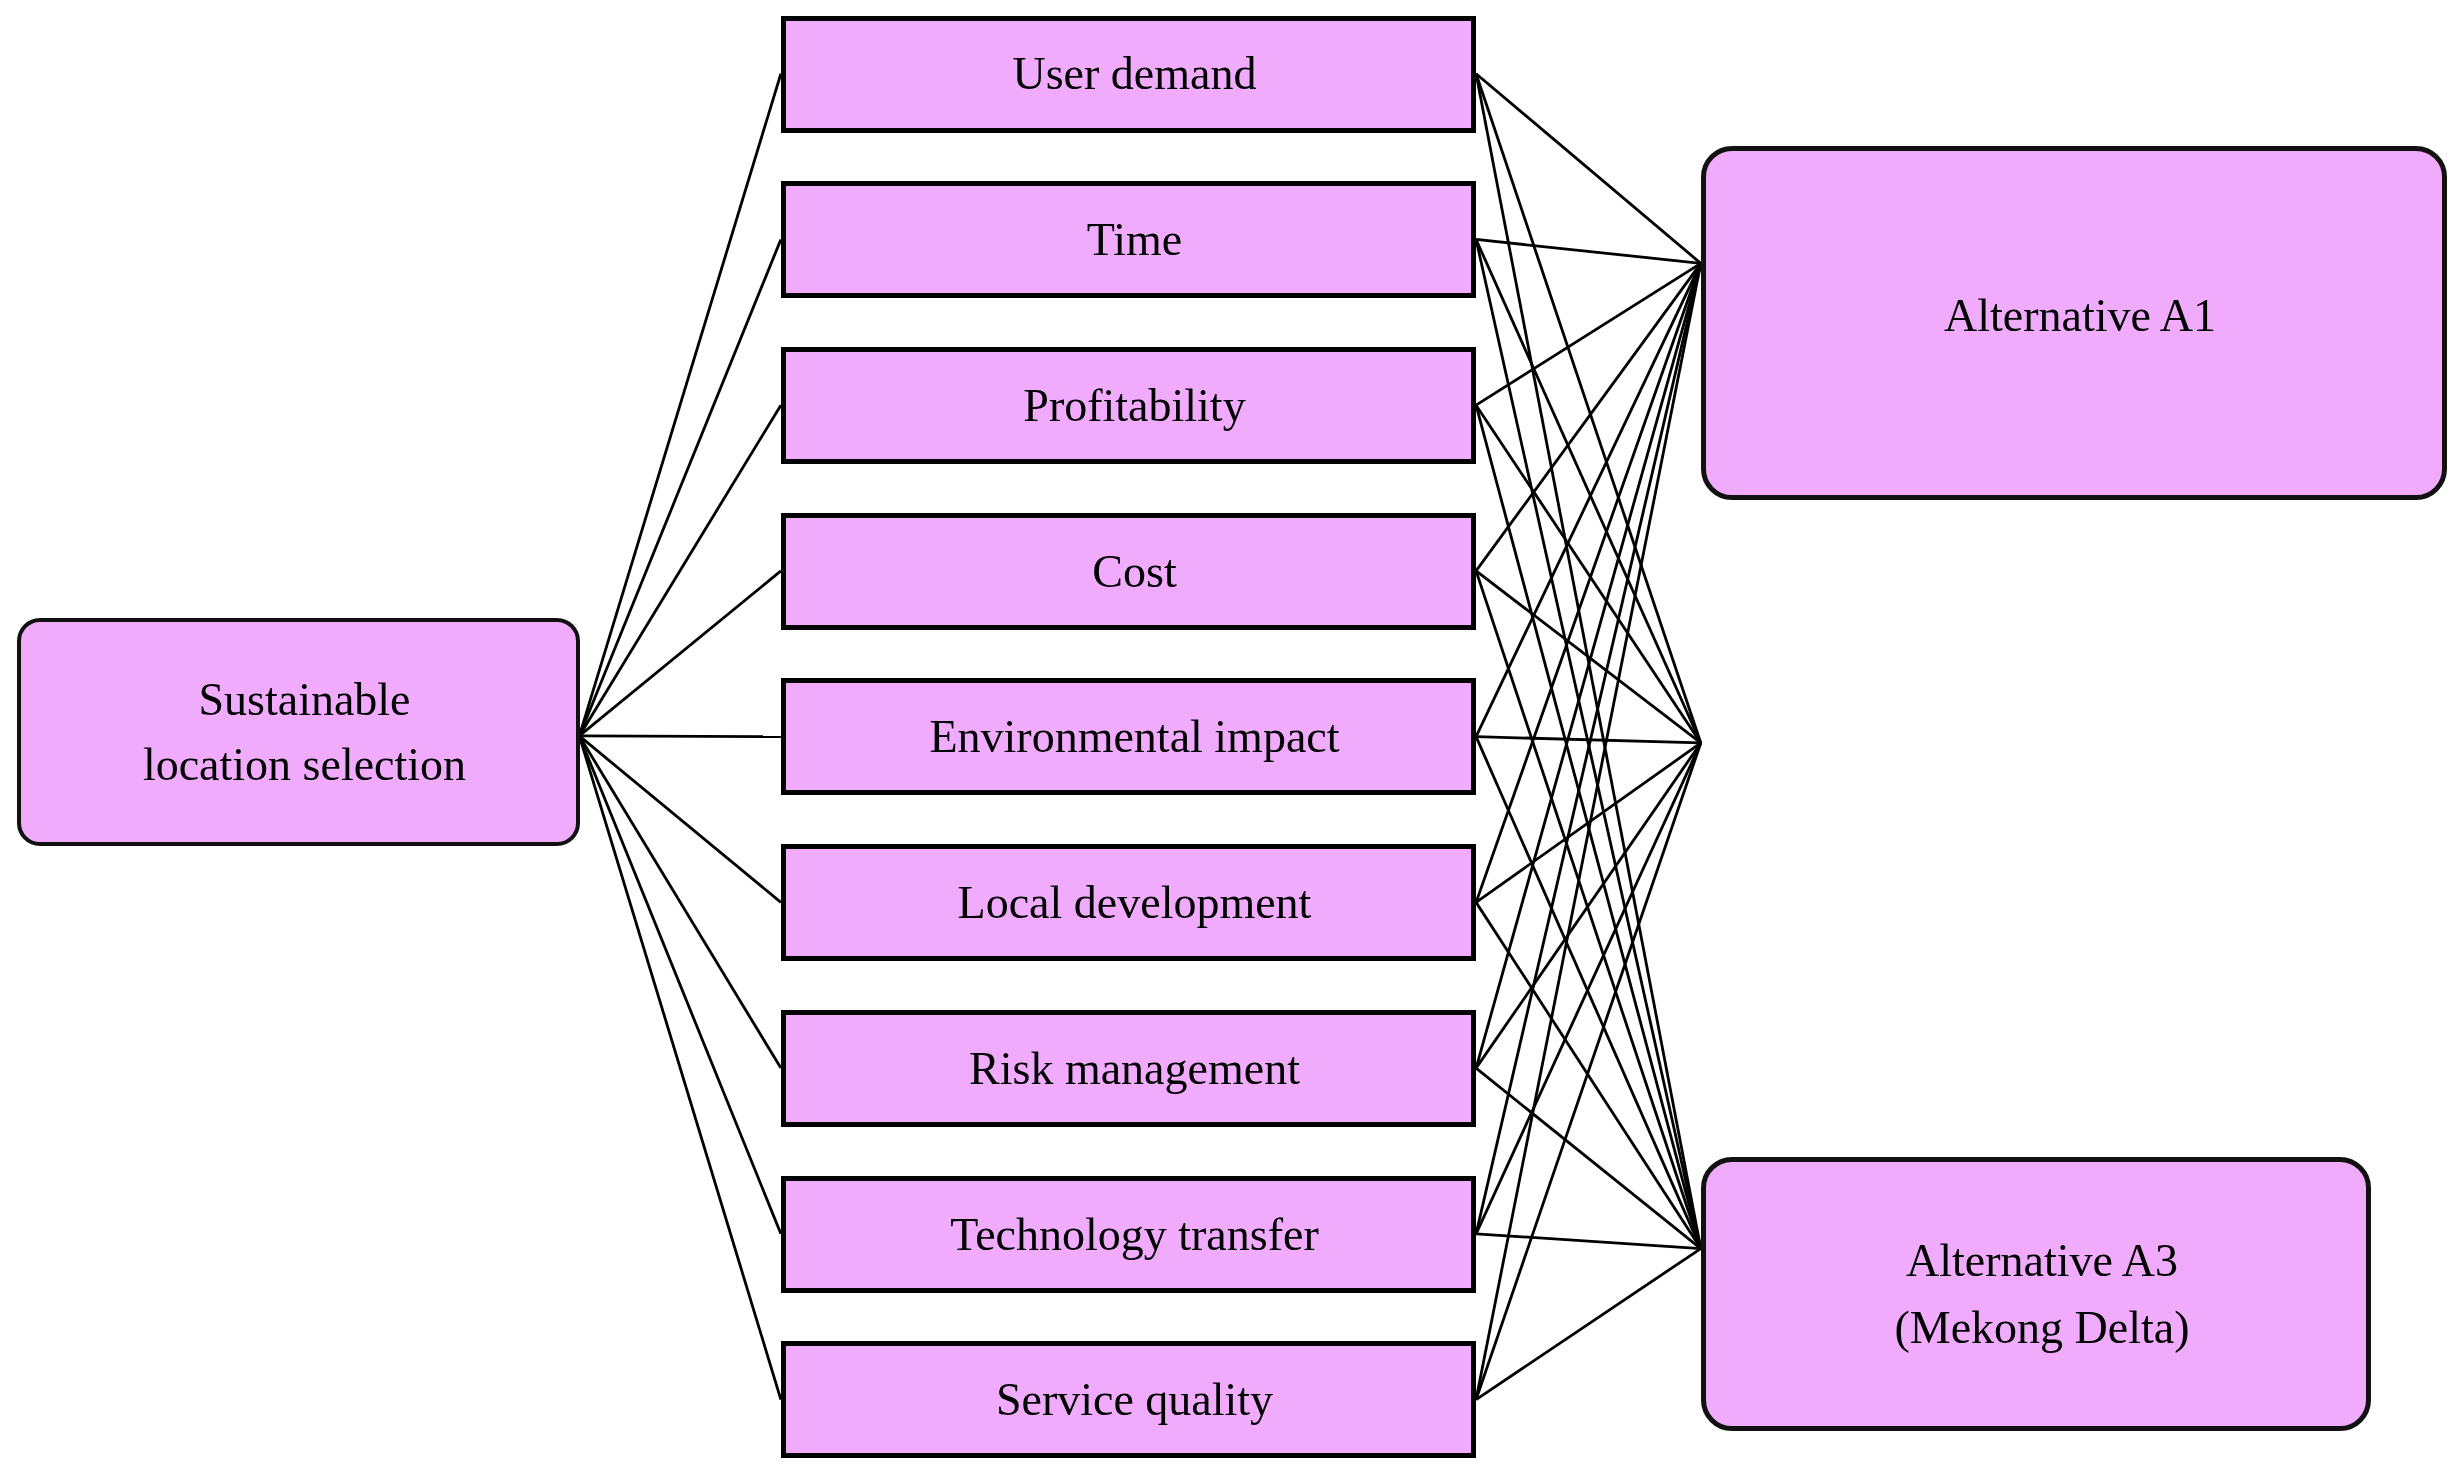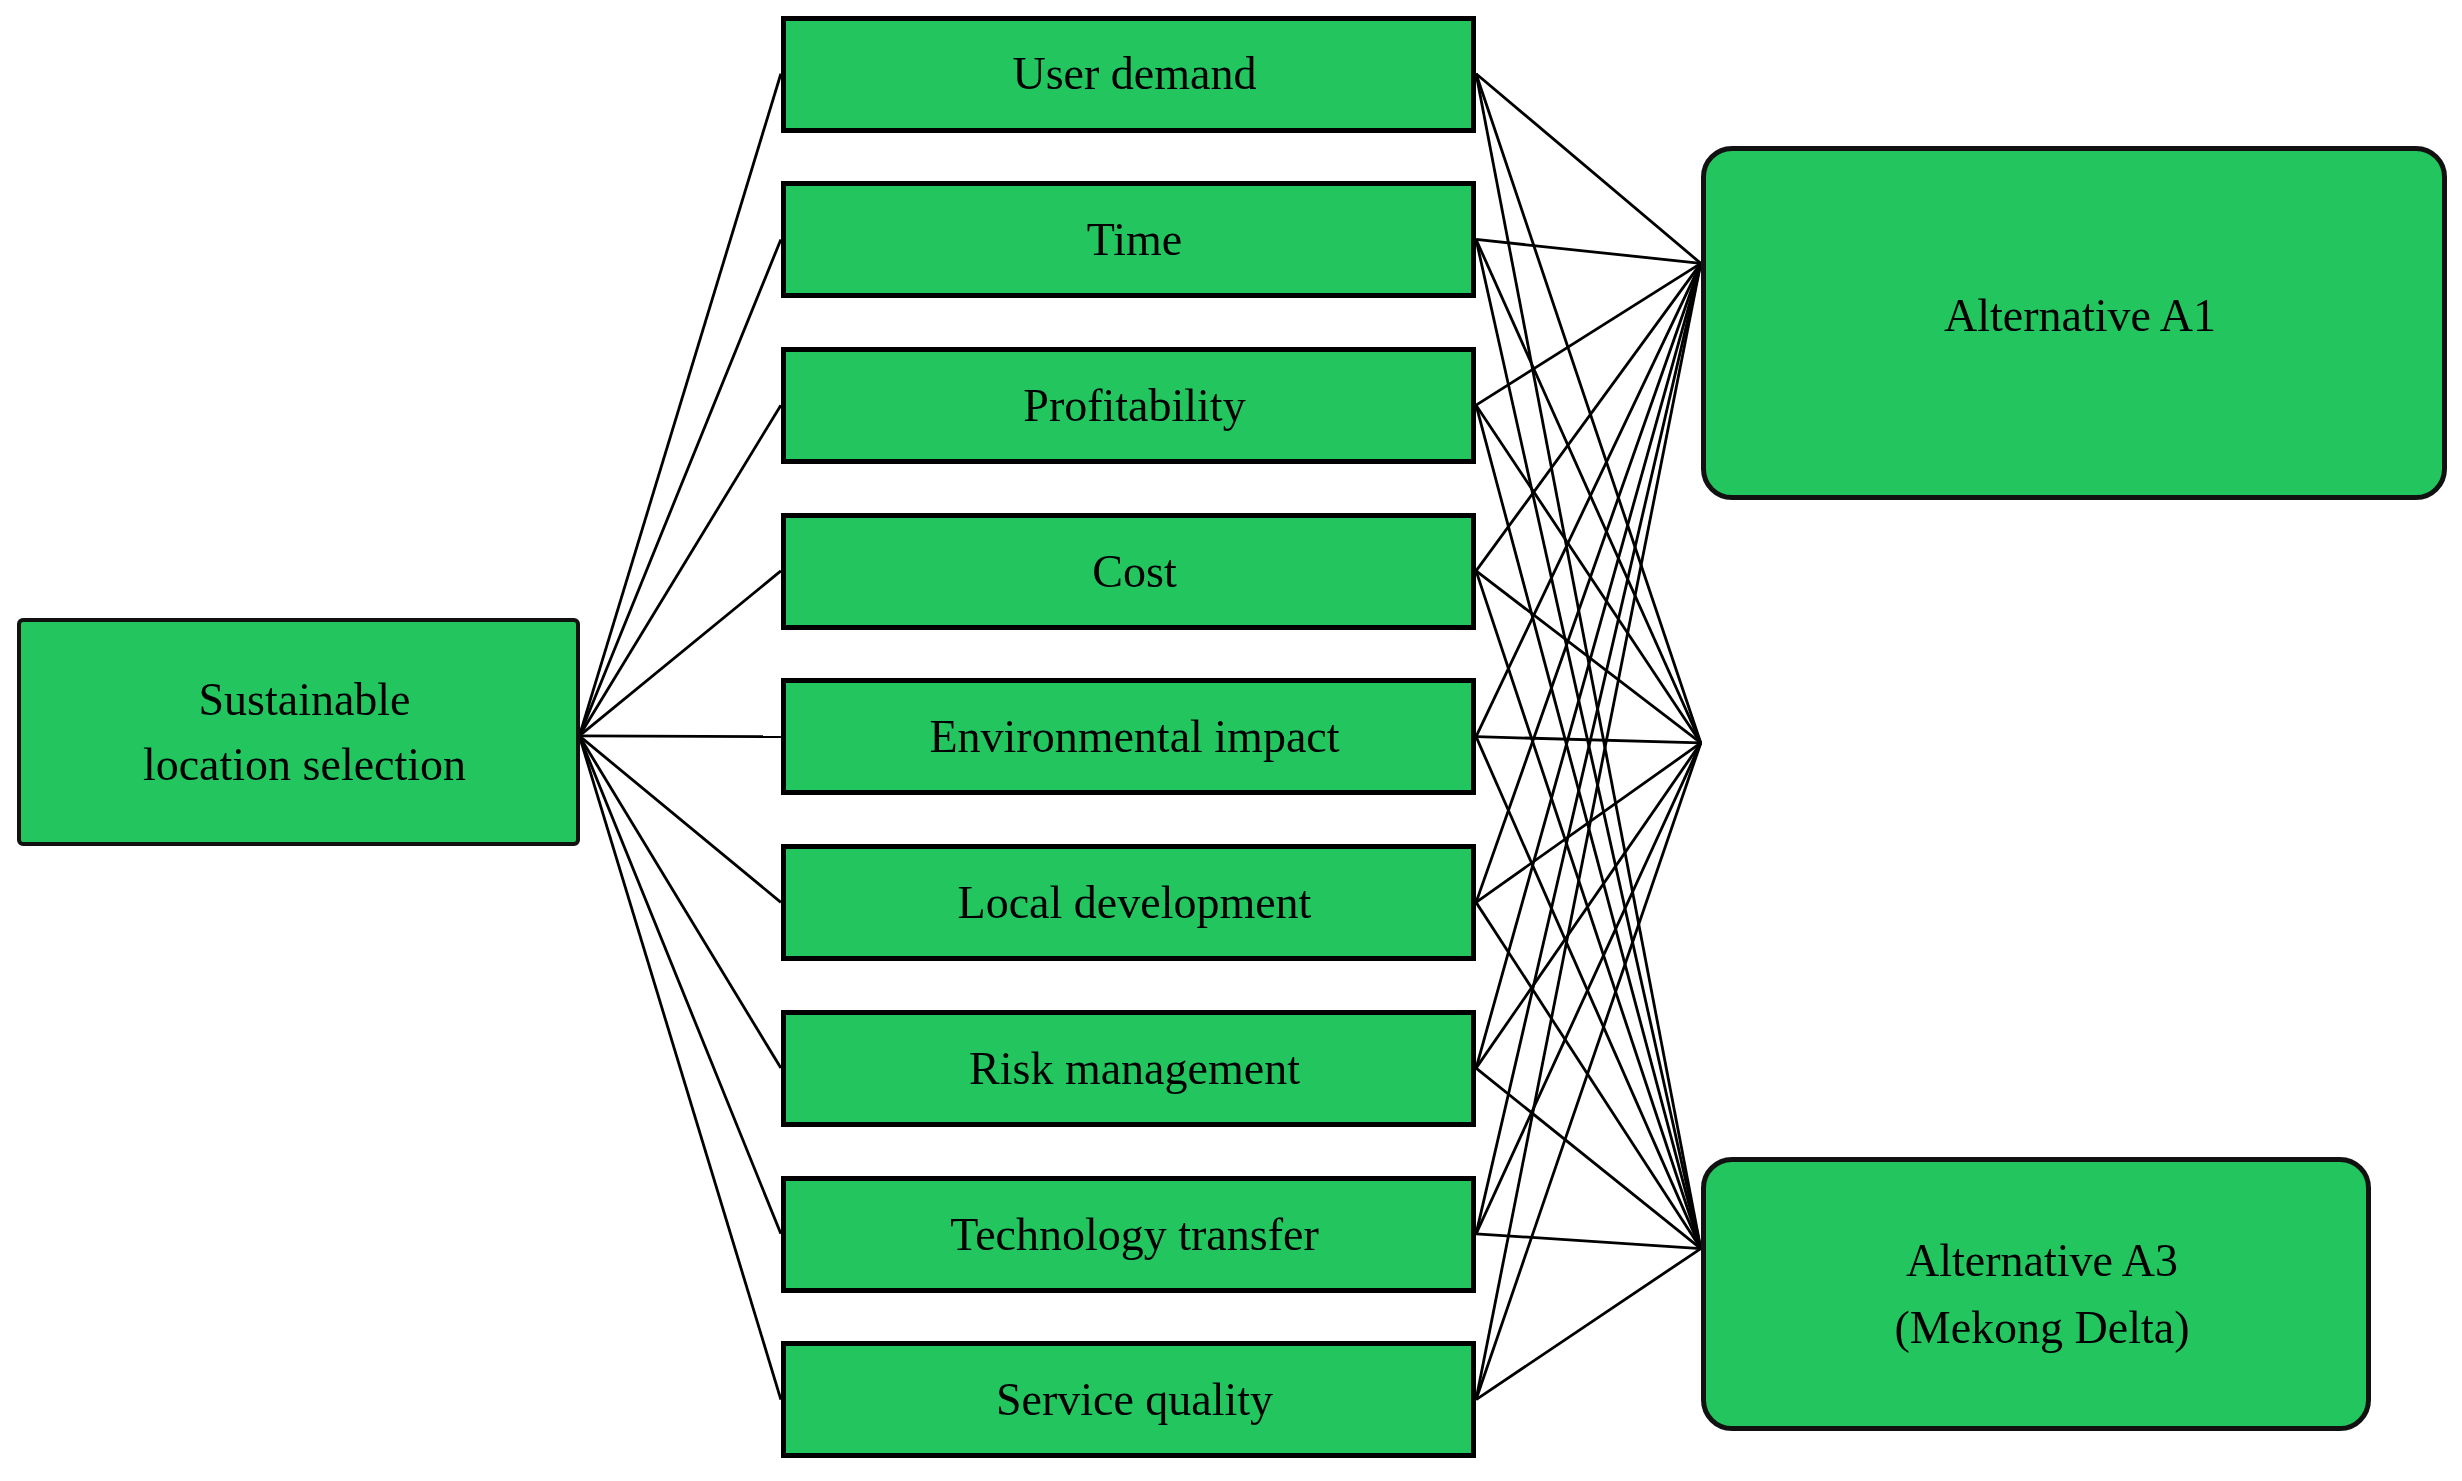--- a/index.html
+++ b/index.html
@@ -20,32 +20,32 @@
     left: 0; top: 0;
     width: 2462px;
     height: 1481px;
     z-index: 1;
     pointer-events: none;
   }
   .node {
     position: absolute;
     z-index: 2;
     box-sizing: border-box;
-    background: #22c55e;
+    background: #f0abfc;
     display: flex;
     flex-direction: column;
     align-items: center;
     justify-content: center;
     text-align: center;
     color: #000000;
     padding-left: 12px;
   }
   .goal-node {
     border: 4.9px solid #111111;
-    border-radius: 6px;
+    border-radius: 23px;
   }
   .criterion-node {
     border: 5.6px solid #000000;
     border-radius: 0;
   }
   .alt-node {
     border: 5.6px solid #111111;
     border-radius: 31px;
   }
   .node-line {

